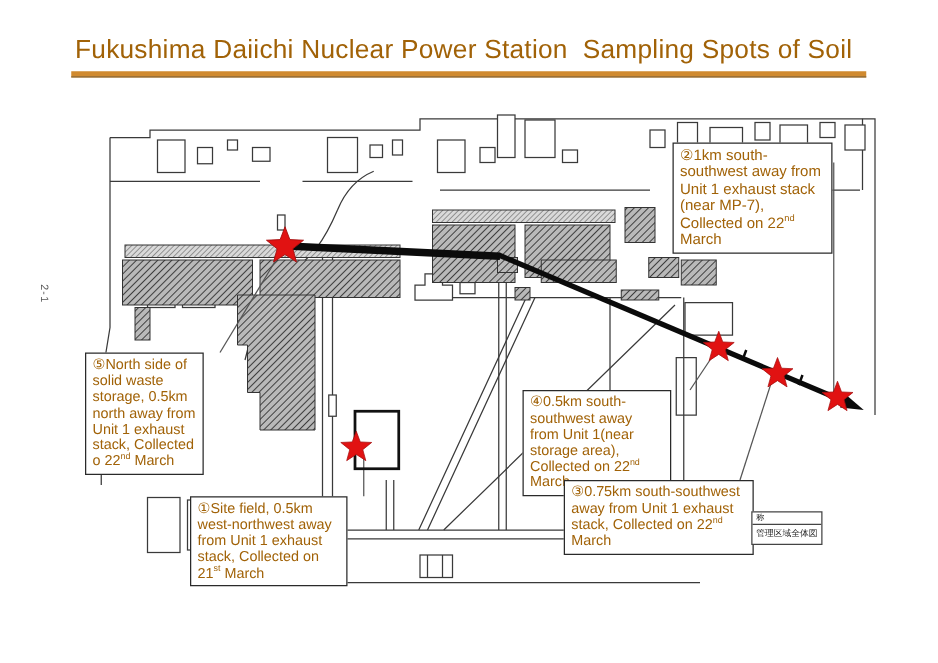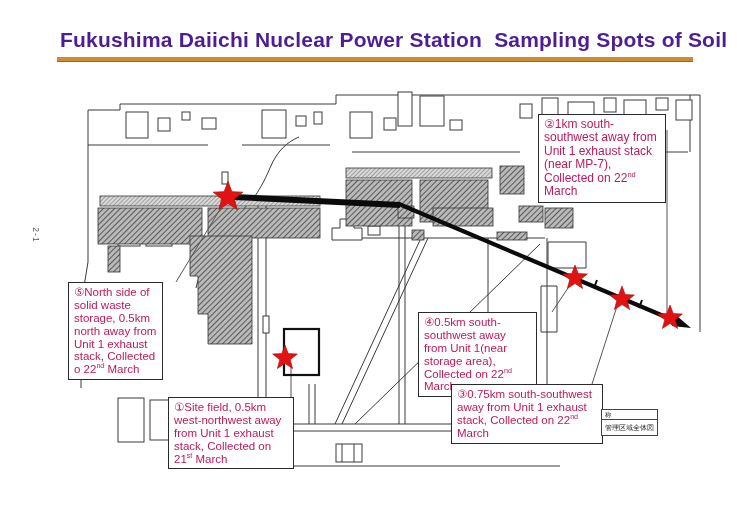--- a/index.html
+++ b/index.html
@@ -4,45 +4,44 @@
 <style>
   html,body{margin:0;padding:0;}
   body{
     width:750px;height:530px;position:relative;overflow:hidden;
     background:#ffffff;
     font-family:"Liberation Sans","DejaVu Sans",sans-serif;
     color:#1c1c1c;
   }
   .title{
     position:absolute;left:60px;top:28px;
-    font-size:21px;letter-spacing:.2px;color:#4c1d95;
+    font-size:21px;letter-spacing:.2px;color:#a16207;
     white-space:pre;
-    font-weight:bold;
   }
   .title-underline{
     position:absolute;left:57px;top:57px;width:636px;height:4px;
     background:#d08a2f;border-bottom:1px solid #8a6a3a;
   }
   .page-num{
     position:absolute;left:28px;top:230px;
     font-size:8.5px;color:#555;letter-spacing:1px;
     transform:rotate(90deg);transform-origin:center;
   }
   svg.map{position:absolute;left:0;top:0;z-index:1;}
   .note{
     position:absolute;z-index:3;background:#ffffff;
     border:1.5px solid #2a2a2a;box-sizing:border-box;
-    font-size:11.5px;line-height:1.12;padding:3px 5px;color:#be185d;
+    font-size:11.5px;line-height:1.12;padding:3px 5px;color:#a16207;
   }
   .note sup{font-size:.62em;line-height:0;}
   #note2{left:538px;top:114px;width:128px;font-size:12px;}
   #note5{left:68px;top:282px;width:95px;}
   #note4{left:418px;top:312px;width:119px;}
   #note3{left:451px;top:384px;width:152px;}
-  #note1{left:168px;top:397px;width:126px;}
+  #note1{left:152px;top:397px;width:126px;}
   .legend-block{
     position:absolute;left:601px;top:409px;width:57px;z-index:3;
     border:1px solid #444;background:#fff;box-sizing:border-box;
   }
   .legend-block .row1{
     font-size:6.5px;line-height:9px;height:9px;padding-left:3px;
     border-bottom:1px solid #444;color:#222;overflow:hidden;
   }
   .legend-block .row2{
     font-size:7px;line-height:15px;height:15px;text-align:center;

